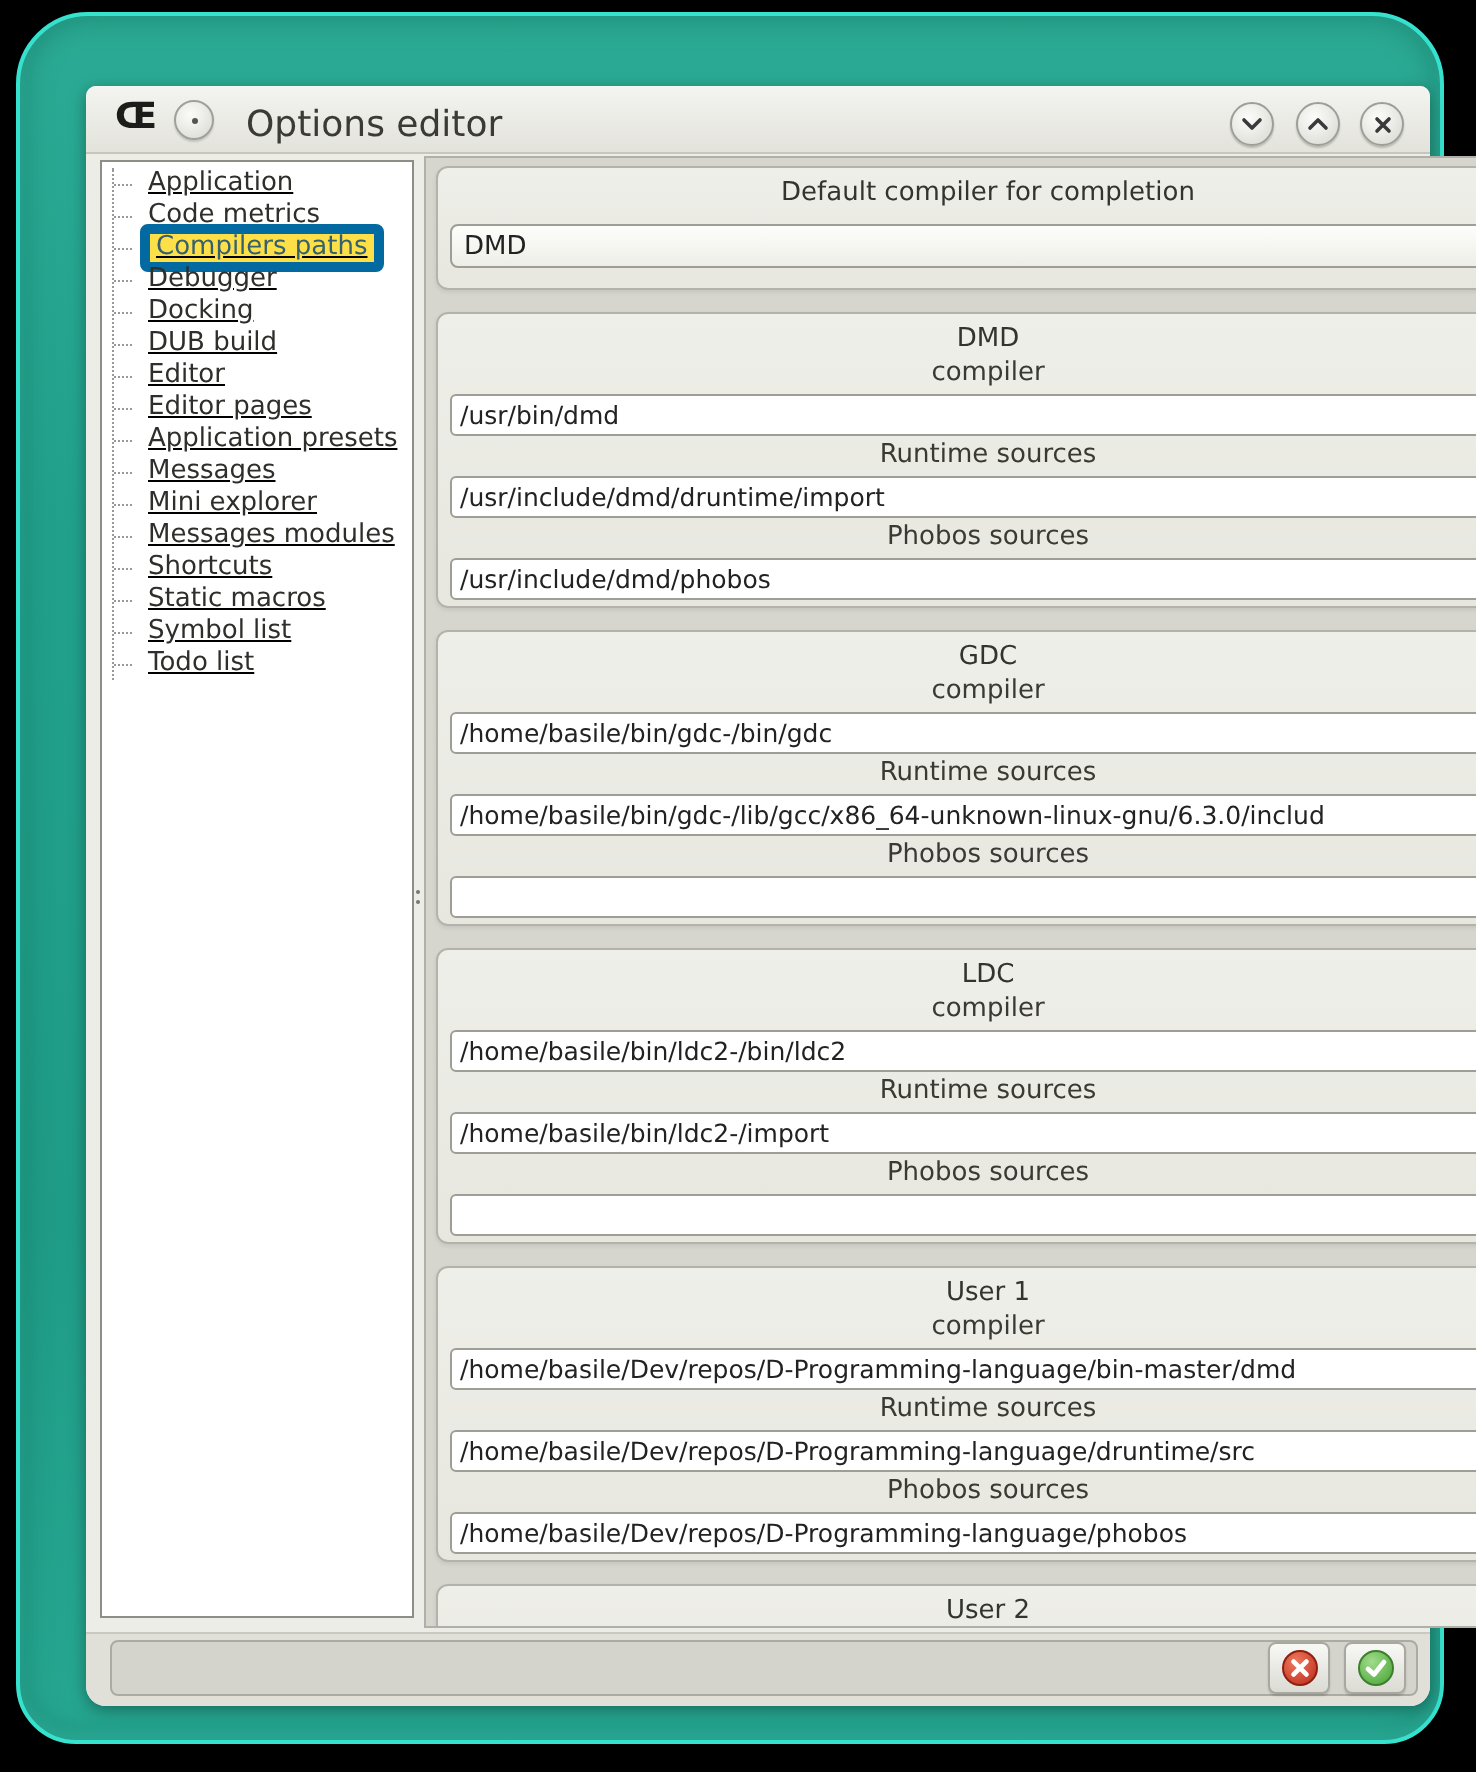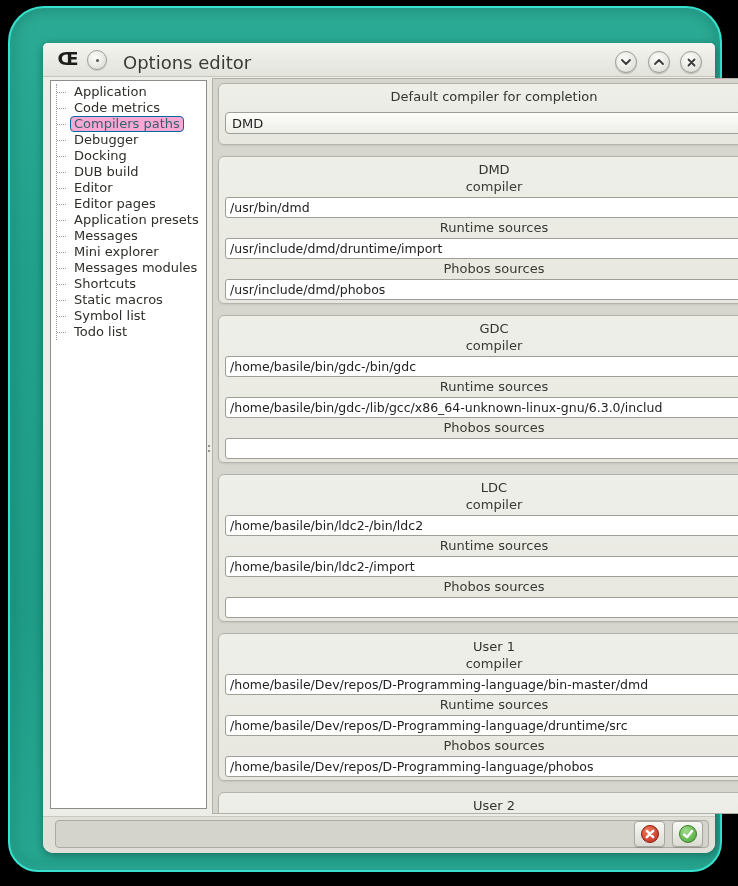--- a/index.html
+++ b/index.html
@@ -45,29 +45,29 @@
     background:radial-gradient(circle at 40% 35%,#fcfcfa,#d8d8d1);
     border:1px solid #9e9e98;box-shadow:0 1px 1px rgba(0,0,0,.2);
     display:flex;align-items:center;justify-content:center;padding:0;cursor:default;
   }
   .winbtn.min{right:78px;} .winbtn.shade{right:45px;} .winbtn.close{right:13px;}
   
   .sidebar{
     position:absolute;left:7px;top:37px;width:157px;height:729px;box-sizing:border-box;
     background:#ffffff;border:1px solid #8e8e88;overflow:hidden;
   }
-  .tree{list-style:none;margin:3px 0 0 5px;padding:0 0 0 0;border-left:1px dotted #999;}
+  .tree{list-style:none;margin:3px 0 0 5px;padding:0 0 0 0;border-left:1px dotted #999;text-decoration:underline;}
   .tree li{
     font-size:13px;color:#2e2e2a;height:16px;line-height:16px;white-space:nowrap;
     display:flex;align-items:center;
   }
   .tree li::before{content:"";width:9px;border-top:1px dotted #999;margin-right:4px;flex:0 0 auto;}
   .tree li .lbl{padding:0 3px;border-radius:4px;border:1px solid transparent;line-height:14px;}
   .tree li.sel .lbl{
-    background:#f9a8d4;border:1px solid #0369a1;color:#35606f;
+    background:#fde047;border:5px solid #0369a1;color:#35606f;
   }
   
   .splitter{position:absolute;left:164px;top:37px;width:6px;height:729px;}
   .splitter::after{
     content:"";position:absolute;left:1px;top:50%;width:2px;height:2px;border-radius:50%;
     background:#77776f;box-shadow:0 5px 0 #77776f;
   }
   
   .panel{
     position:absolute;left:169px;top:35px;width:580px;height:736px;box-sizing:border-box;

